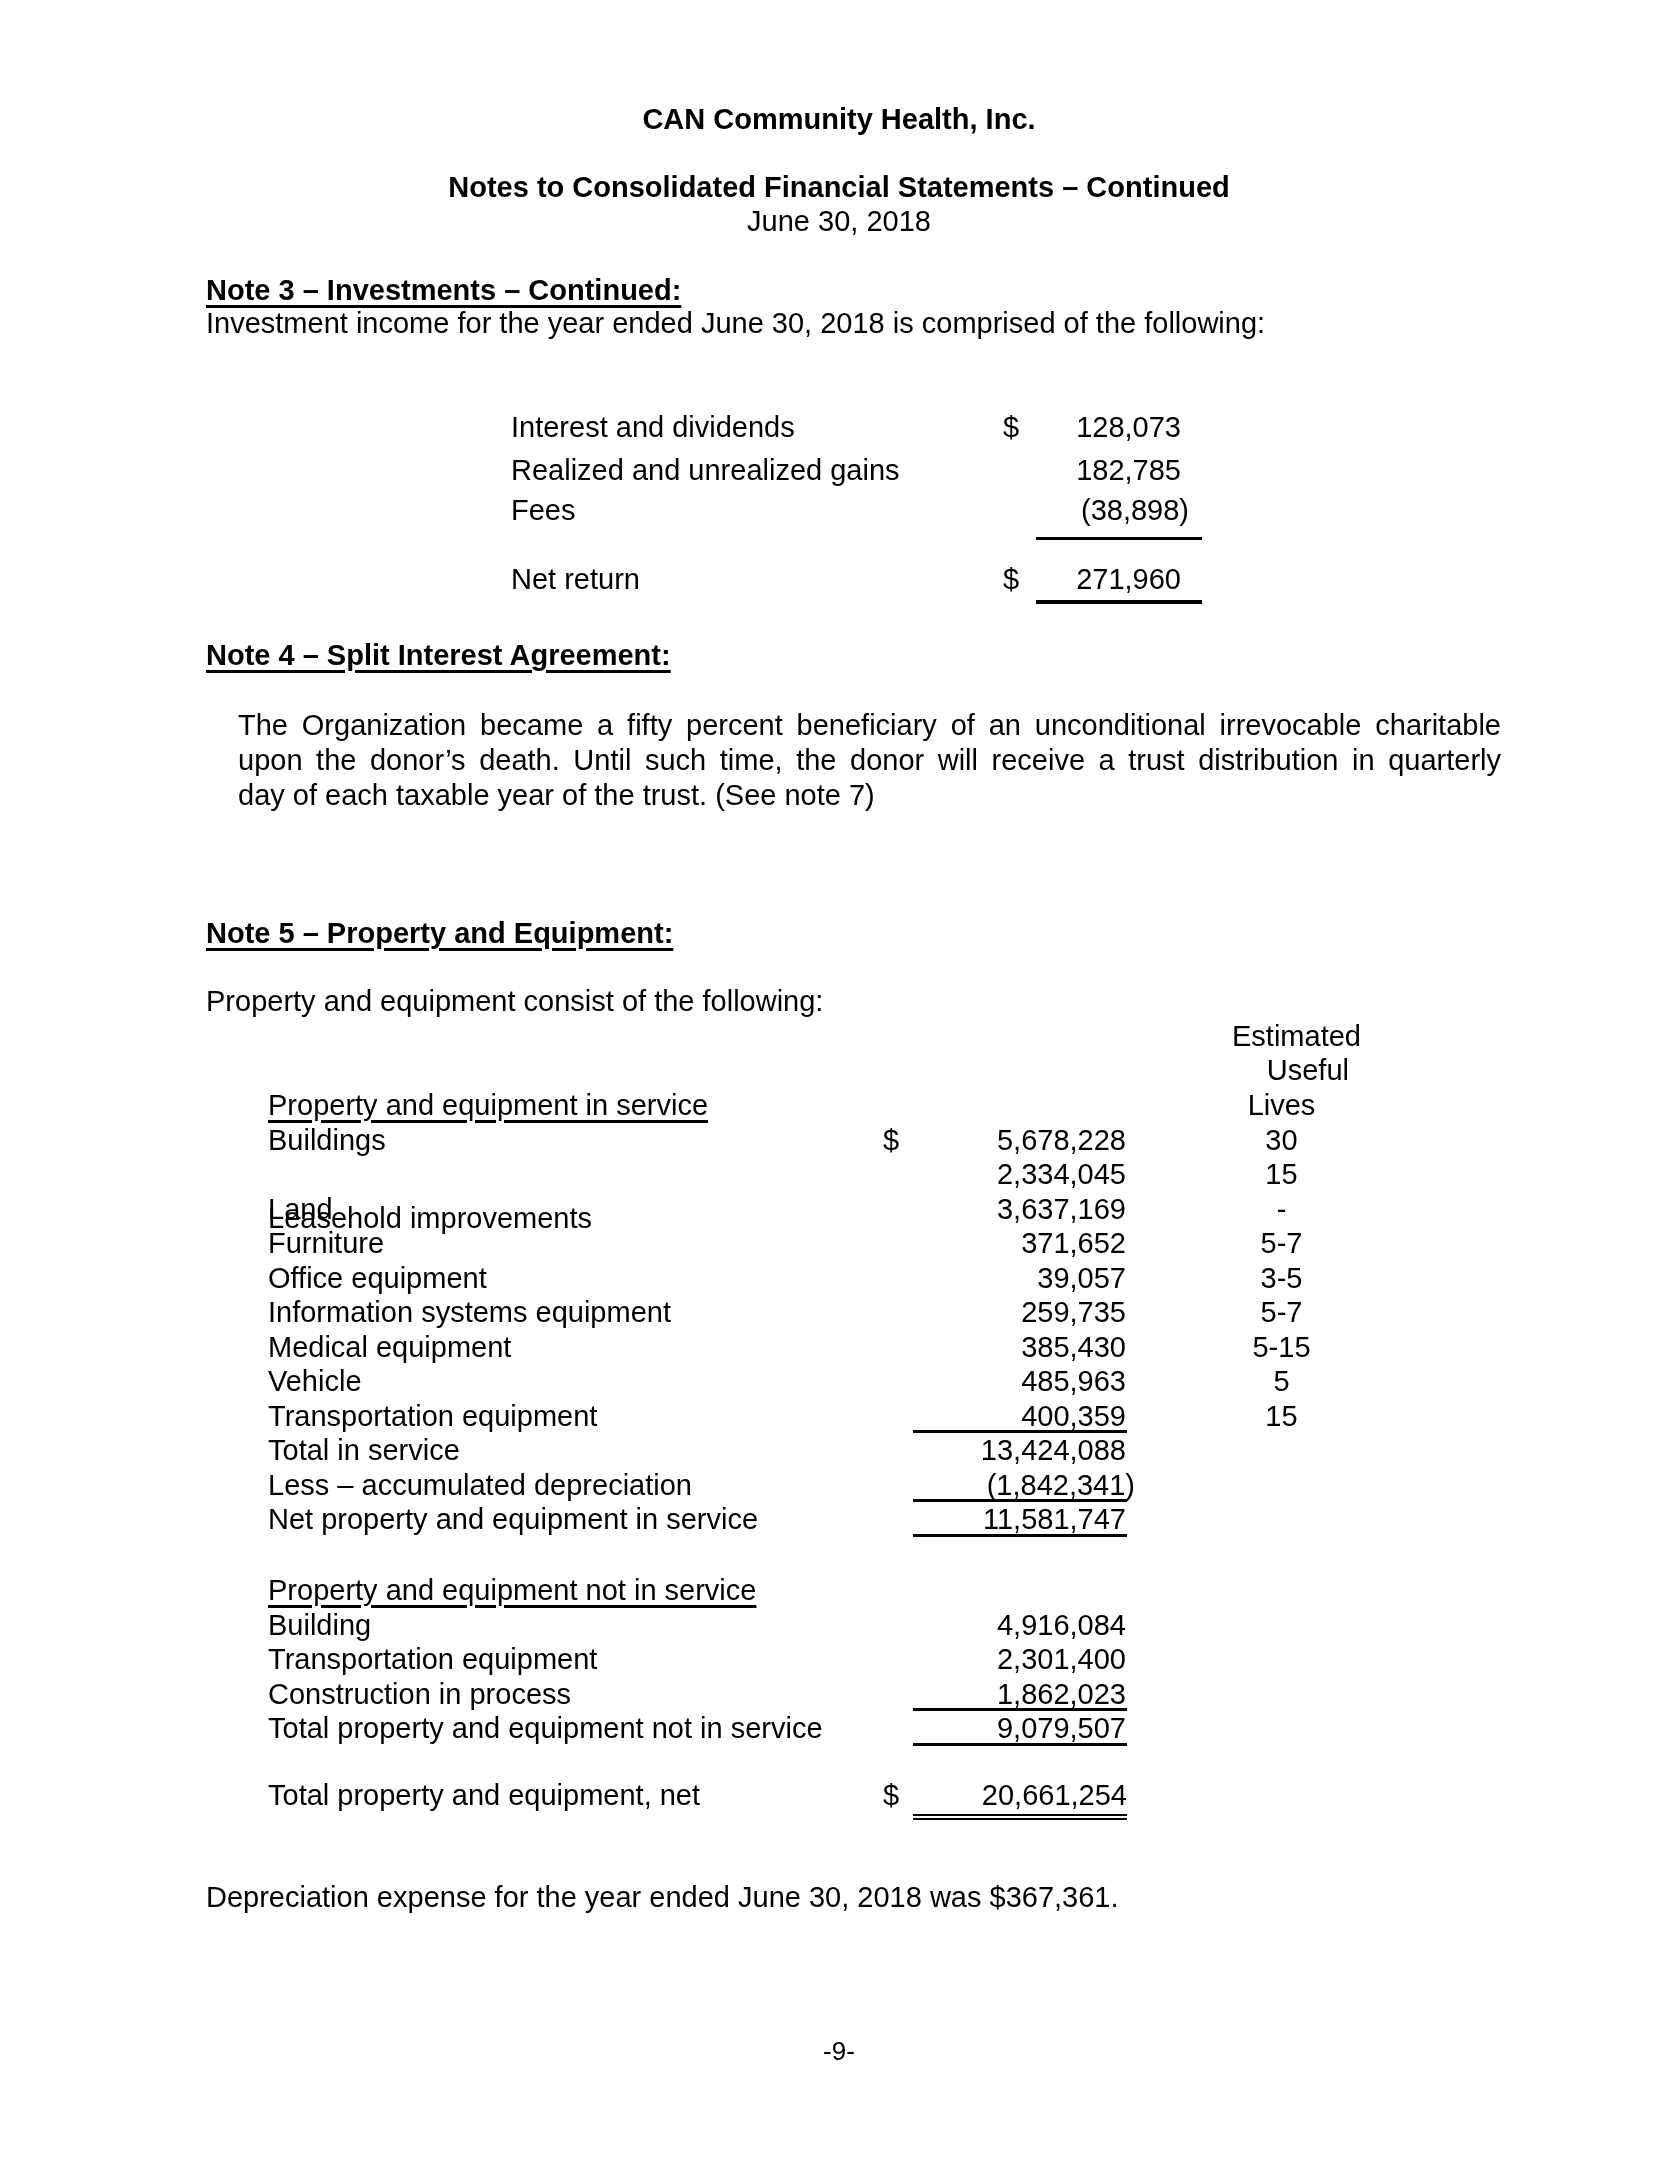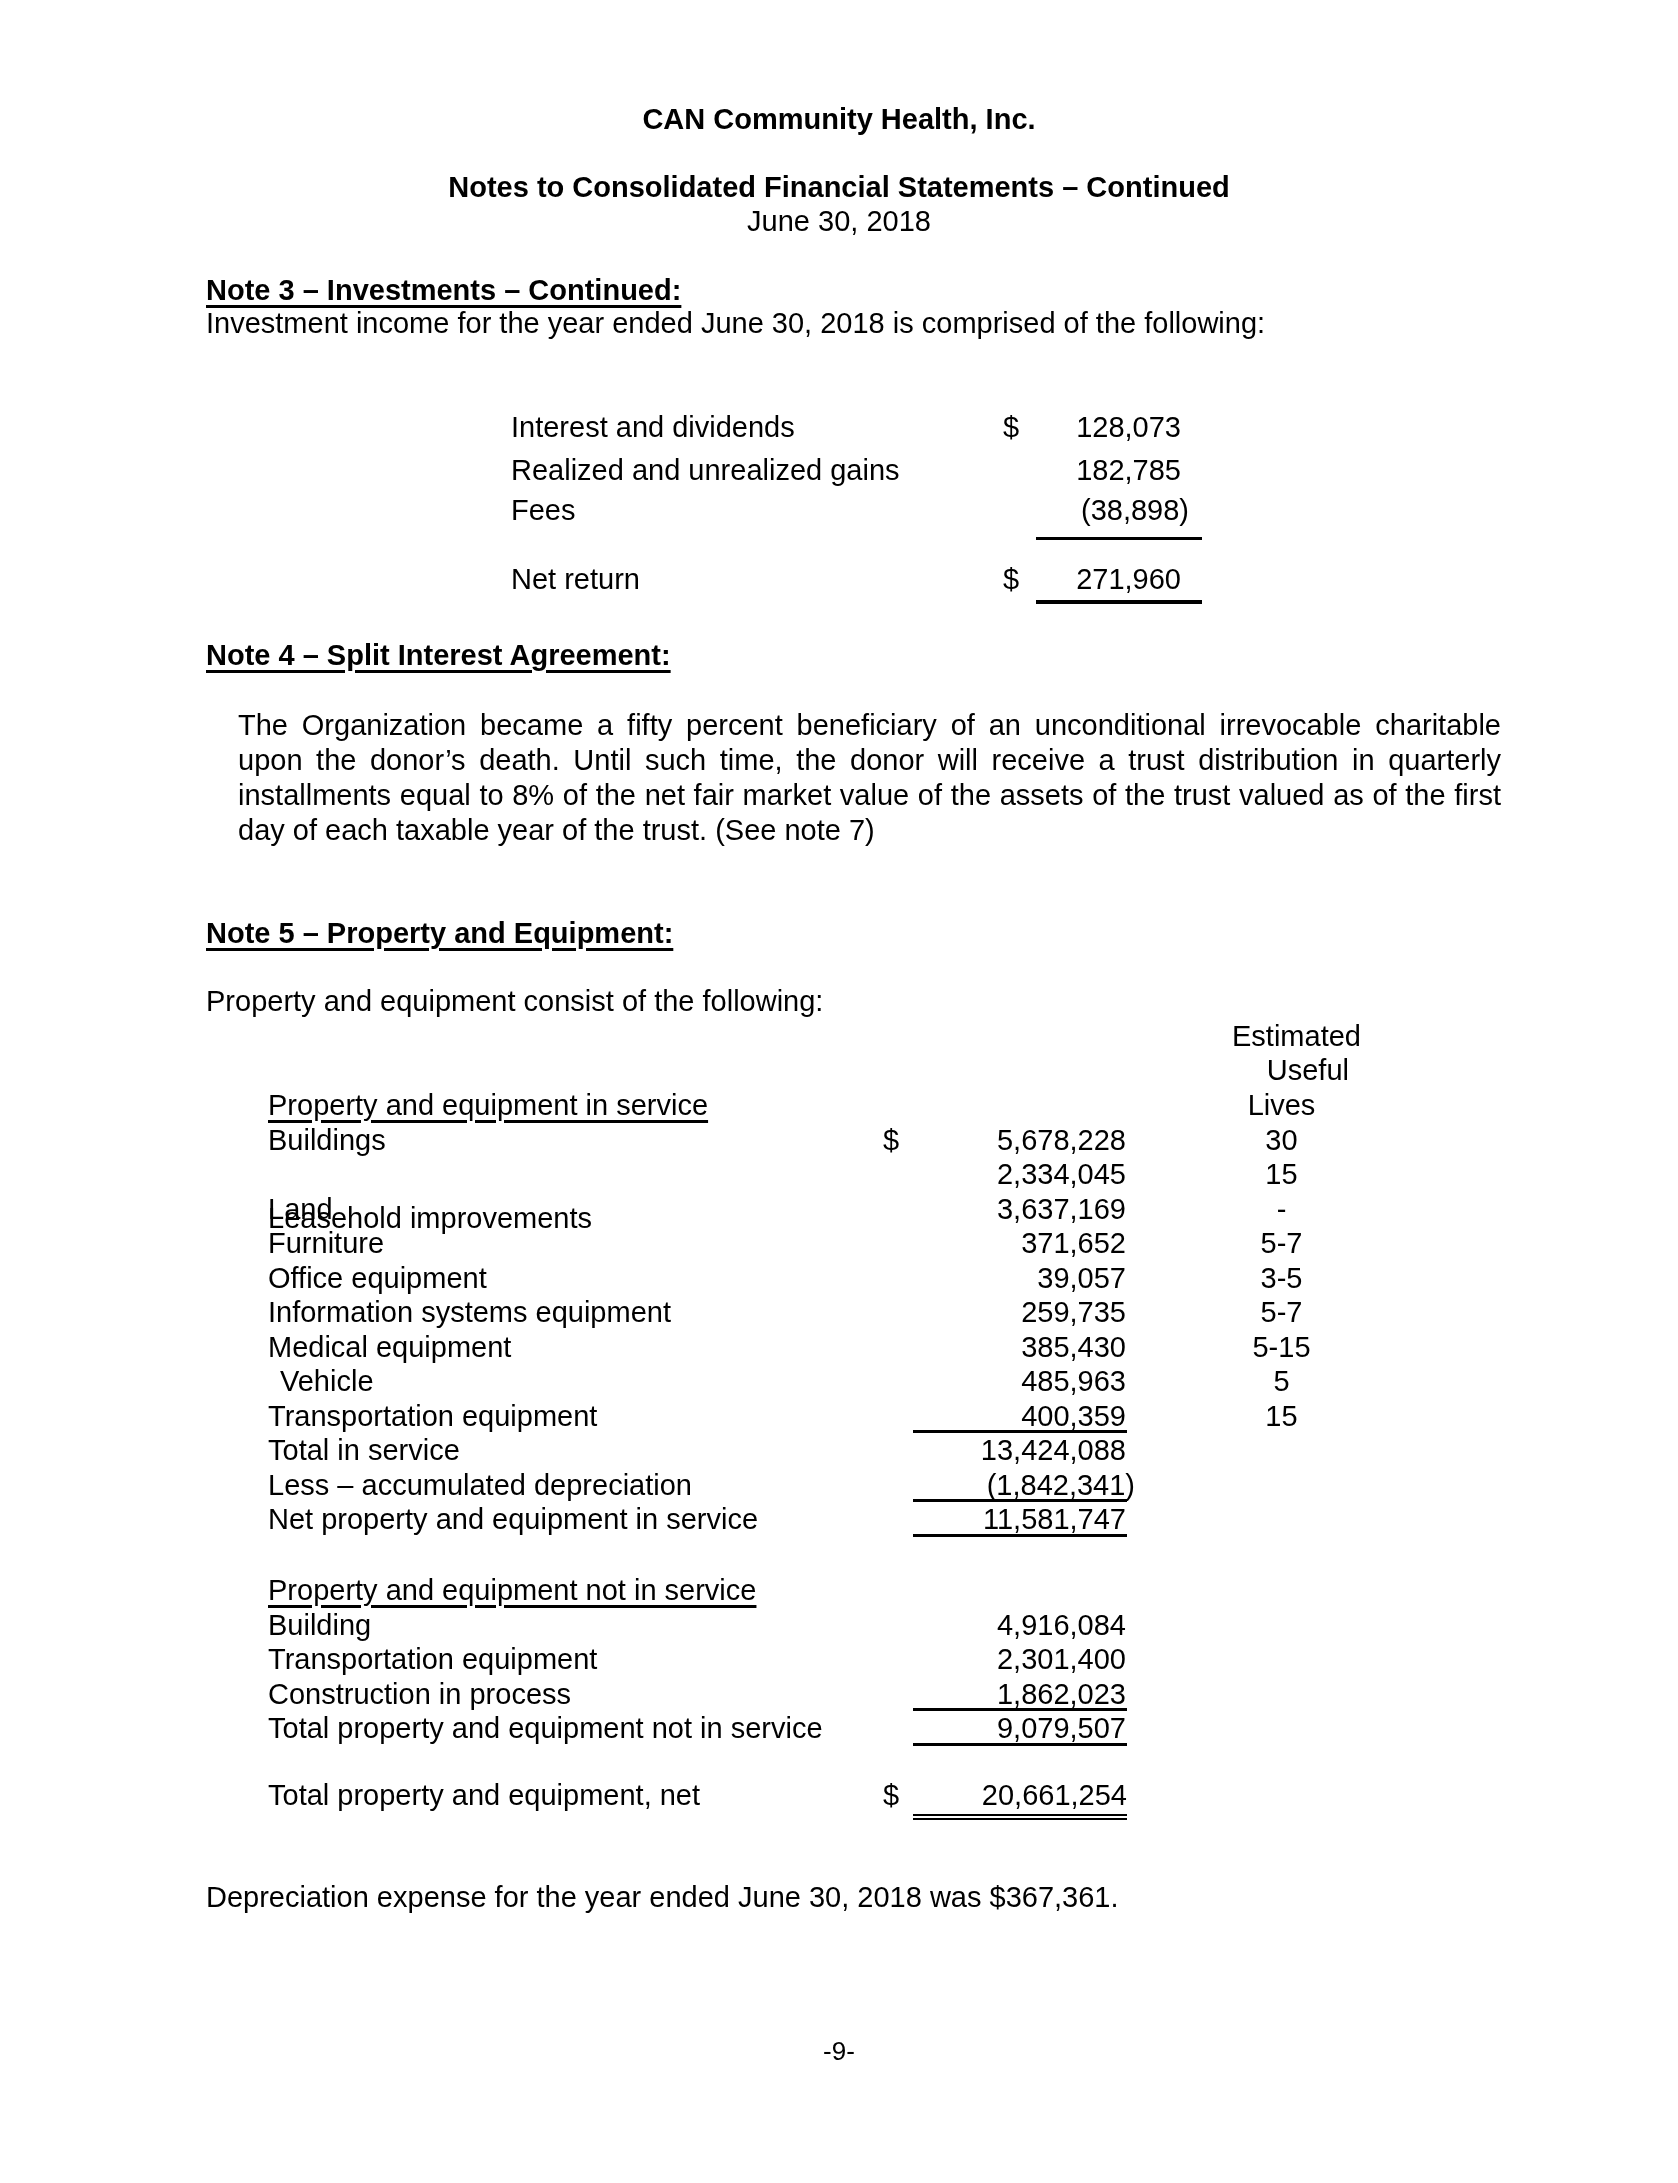--- a/index.html
+++ b/index.html
@@ -46,21 +46,20 @@
     <div class="t" style="left:1003px; top:565px;">$</div>
     <div class="t r" style="left:1042px; width:139px; top:565px;">271,960</div>
   </div>
   <div class="rule" style="left:1036px; width:166px; top:600px; height:4px;"></div>
 </div>
 
 <div class="t b u" style="left:206px; top:641px;">Note 4 – Split Interest Agreement:</div>
 <div class="para" style="top:708px;">
   <span class="line">The Organization became a fifty percent beneficiary of an unconditional irrevocable charitable</span>
   <span class="line">upon the donor’s death.  Until such time, the donor will receive a trust distribution in quarterly</span>
-  <span class="line">installments equal to 8% of the net fair market value of the assets of the trust valued as of the first</span>
   <span class="line last">day of each taxable year of the trust.  (See note 7)</span>
 </div>
 
 <div class="t b u" style="left:206px; top:919px;">Note 5 – Property and Equipment:</div>
 <div class="t" style="left:206px; top:987px;">Property and equipment consist of the following:</div>
 
 <div>
   <div class="t" style="left:1232px; width:99px; text-align:center; top:1022px;">Estimated</div>
   <div class="t" style="left:1250px; width:99px; text-align:right; top:1056px;">Useful</div>
   <div class="t" style="left:1232px; width:99px; text-align:center; top:1091px;">Lives</div>
@@ -82,21 +81,21 @@
     <div class="t " style="left:1232px; width:99px; text-align:center; top:1229px;">5-7</div>
     <div class="t " style="left:268px; top:1264px;">Office equipment</div>
     <div class="t r" style="left:928px; width:198px; top:1264px;">39,057</div>
     <div class="t " style="left:1232px; width:99px; text-align:center; top:1264px;">3-5</div>
     <div class="t " style="left:268px; top:1298px;">Information systems equipment</div>
     <div class="t r" style="left:928px; width:198px; top:1298px;">259,735</div>
     <div class="t " style="left:1232px; width:99px; text-align:center; top:1298px;">5-7</div>
     <div class="t " style="left:268px; top:1333px;">Medical equipment</div>
     <div class="t r" style="left:928px; width:198px; top:1333px;">385,430</div>
     <div class="t " style="left:1232px; width:99px; text-align:center; top:1333px;">5-15</div>
-    <div class="t " style="left:268px; top:1367px;margin-left:12px;">Vehicle</div>
+    <div class="t " style="left:268px; top:1367px;">Vehicle</div>
     <div class="t r" style="left:928px; width:198px; top:1367px;">485,963</div>
     <div class="t " style="left:1232px; width:99px; text-align:center; top:1367px;">5</div>
     <div class="t " style="left:268px; top:1402px;">Transportation equipment</div>
     <div class="t r" style="left:928px; width:198px; top:1402px;">400,359</div>
     <div class="t " style="left:1232px; width:99px; text-align:center; top:1402px;">15</div>
     <div class="rule" style="left:913px; width:214px; top:1430px;"></div>
     <div class="t " style="left:268px; top:1436px;">Total in service</div>
     <div class="t r" style="left:928px; width:198px; top:1436px;">13,424,088</div>
     <div class="t " style="left:268px; top:1471px;">Less – accumulated depreciation</div>
     <div class="t r" style="left:928px; width:207px; top:1471px;">(1,842,341)</div>

